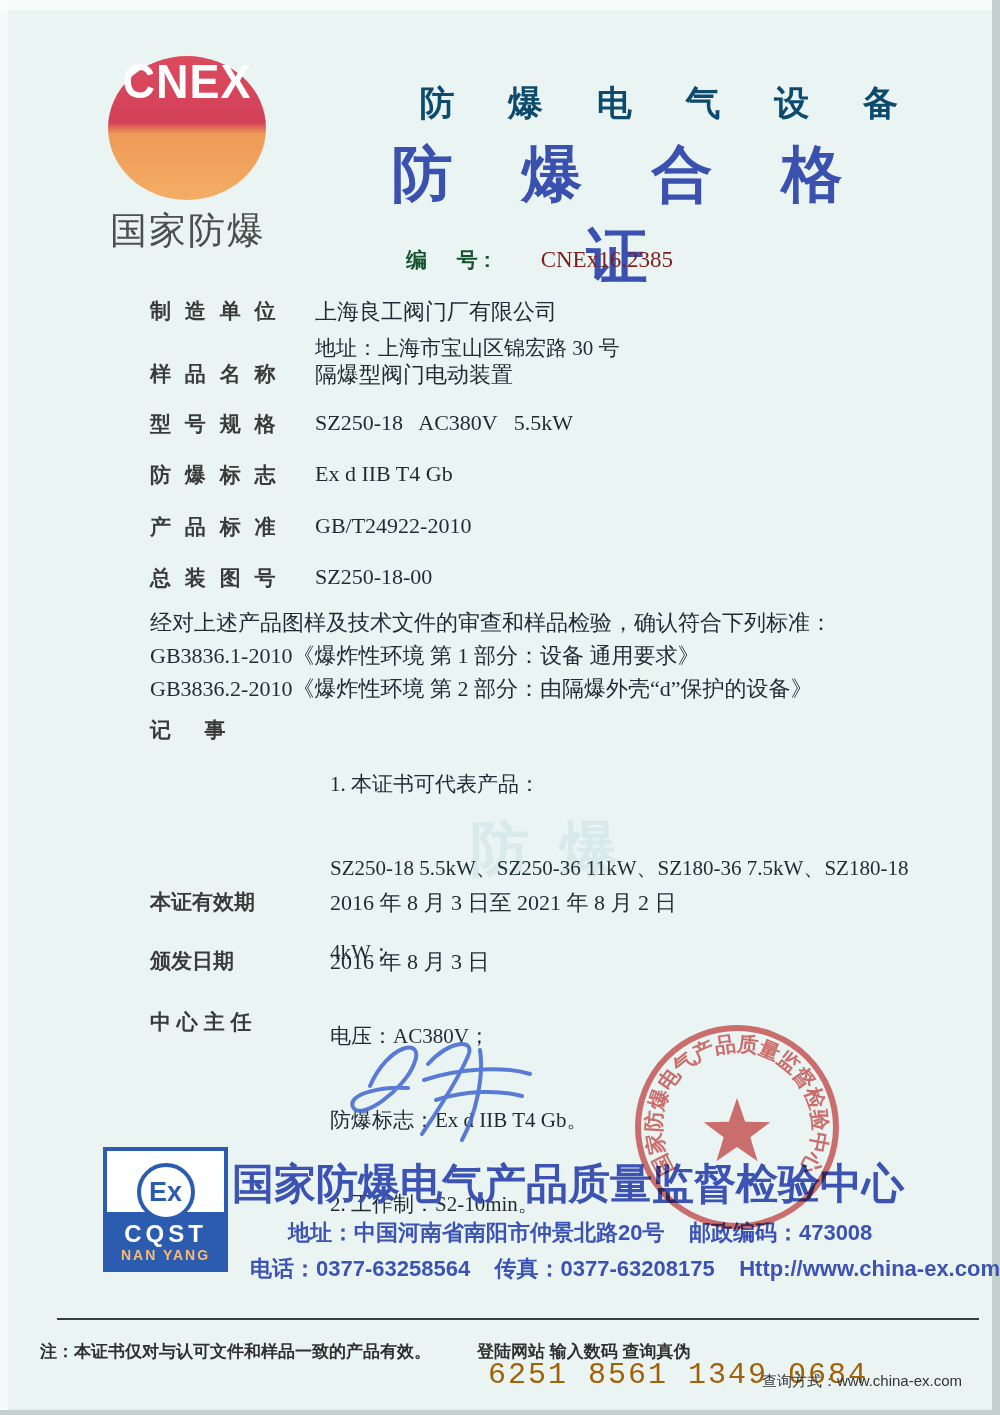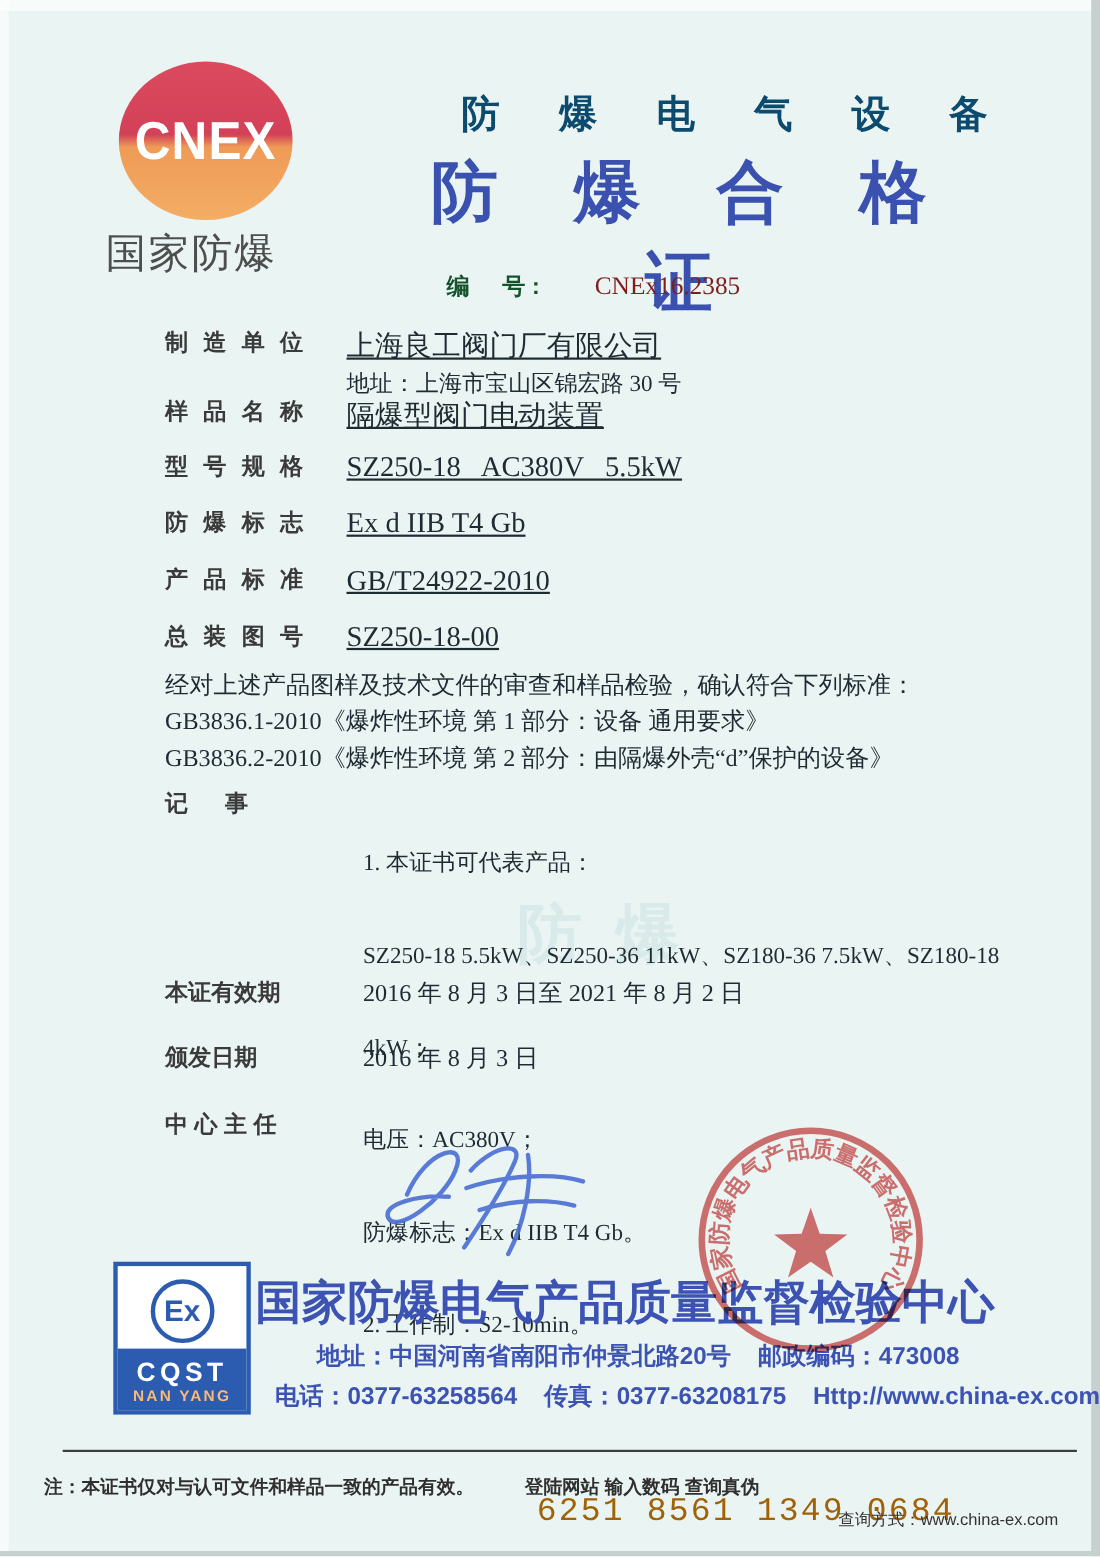--- a/index.html
+++ b/index.html
@@ -6,57 +6,57 @@
   body{width:1000px;height:1415px;font-family:"Liberation Sans",sans-serif;}
   .page{position:relative;width:1000px;height:1415px;background:#eaf4f2;overflow:hidden;}
   
   .edge-top{position:absolute;left:0;top:0;width:1000px;height:10px;background:#f7fbfa;}
   .edge-left{position:absolute;left:0;top:0;width:8px;height:1415px;background:rgba(255,255,255,.55);}
   .edge-right{position:absolute;right:0;top:0;width:8px;height:1415px;background:#c6d1cf;}
   .edge-bottom{position:absolute;left:0;bottom:0;width:1000px;height:5px;background:#c6d1cf;}
   
   .cnex{position:absolute;left:108px;top:56px;width:158px;height:144px;border-radius:50%;
         background:linear-gradient(180deg,#dc4a5e 0%,#d24158 46%,#ee9b57 54%,#f4ad64 100%);
-        display:flex;align-items:center;justify-content:center;}
+        display:flex;align-items:flex-start;justify-content:center;}
   .cnex-text{color:#ffffff;font-size:45px;font-weight:bold;letter-spacing:1px;transform:scaleY(1.08);}
-  .cnex-caption{position:absolute;left:96px;top:206px;width:184px;text-align:left;
+  .cnex-caption{position:absolute;left:96px;top:206px;width:184px;text-align:center;
         font-size:37px;color:#4d4f4e;letter-spacing:2px;}
   
   .hdr-sub{position:absolute;left:340px;top:80px;width:580px;text-align:right;
         font-size:35px;font-weight:bold;color:#0c4a6e;letter-spacing:22px;}
   .hdr-title{position:absolute;left:330px;top:134px;width:600px;text-align:center;
         font-size:61px;font-weight:bold;color:#3a51b0;letter-spacing:26px;}
   
   .certno{position:absolute;left:406px;top:246px;display:flex;align-items:baseline;}
   .certno-label{font-size:21px;font-weight:bold;color:#14532d;letter-spacing:6px;white-space:pre;}
   .certno-value{font-family:"Liberation Serif",serif;font-size:23px;color:#7f1d1d;margin-left:44px;}
   
   .row{position:absolute;left:150px;display:flex;}
   .flabel{width:170px;font-size:21px;font-weight:bold;color:#3a3a3a;letter-spacing:4px;white-space:pre;flex:none;}
-  .fvalue{font-family:"Liberation Serif",serif;font-size:26px;color:#1e2b33;white-space:pre;margin-left:-5px;text-decoration:underline;}
+  .fvalue{font-family:"Liberation Serif",serif;font-size:22px;color:#1e2b33;white-space:pre;margin-left:-5px;}
   .subvalue{position:absolute;left:315px;font-family:"Liberation Serif",serif;font-size:21px;color:#1e2b33;white-space:pre;}
   
   .conf{position:absolute;left:150px;top:606px;width:770px;font-family:Liberation Serif, serif;
         font-size:22px;color:#1e2b33;line-height:33px;}
   
   .remarks-label{position:absolute;left:150px;top:716px;font-size:21px;font-weight:bold;color:#3a3a3a;white-space:pre;letter-spacing:4px;}
   .remarks{position:absolute;left:330px;top:714px;width:600px;font-family:"Liberation Serif",serif;
         font-size:21px;color:#1e2b33;line-height:28px;white-space:pre-wrap;}
   
   .vlabel{font-size:21px;font-weight:bold;color:#3a3a3a;white-space:pre;flex:none;width:180px;}
   .vvalue{font-family:"Liberation Serif",serif;font-size:22px;color:#1e2b33;white-space:pre;}
   
   .wmark{position:absolute;left:470px;top:810px;font-size:59px;font-weight:bold;
         color:rgba(165,202,208,0.25);letter-spacing:30px;}
   
   .sig{position:absolute;left:332px;top:1028px;width:230px;height:120px;}
   
   .seal{position:absolute;left:630px;top:1020px;width:214px;height:214px;opacity:.88;mix-blend-mode:multiply;z-index:6;}
   
-  .exlogo{position:absolute;left:103px;top:1147px;width:125px;height:139px;border:4px solid #2b5cb0;
+  .exlogo{position:absolute;left:103px;top:1147px;width:125px;height:125px;border:4px solid #2b5cb0;
         background:#ffffff;box-sizing:border-box;}
   .exlogo-top{position:relative;height:62px;display:flex;align-items:flex-end;justify-content:center;}
   .exlogo-circle{width:58px;height:58px;border:4px solid #2b5cb0;border-radius:50%;box-sizing:border-box;
         display:flex;align-items:center;justify-content:center;background:#fff;margin-bottom:-8px;z-index:2;}
   .exlogo-ex{color:#2b5cb0;font-size:27px;font-weight:bold;}
   .exlogo-bottom{position:absolute;left:0;bottom:0;width:100%;height:56px;background:#2b5cb0;
         display:flex;flex-direction:column;align-items:center;justify-content:flex-end;padding-bottom:4px;box-sizing:border-box;}
   .exlogo-cqst{color:#fff;font-size:24px;font-weight:bold;letter-spacing:4px;line-height:24px;}
   .exlogo-ny{color:#fdba74;font-size:14px;font-weight:bold;letter-spacing:2px;line-height:18px;}
   .orgname{position:absolute;left:232px;top:1156px;width:700px;font-family:"Liberation Serif",serif;

